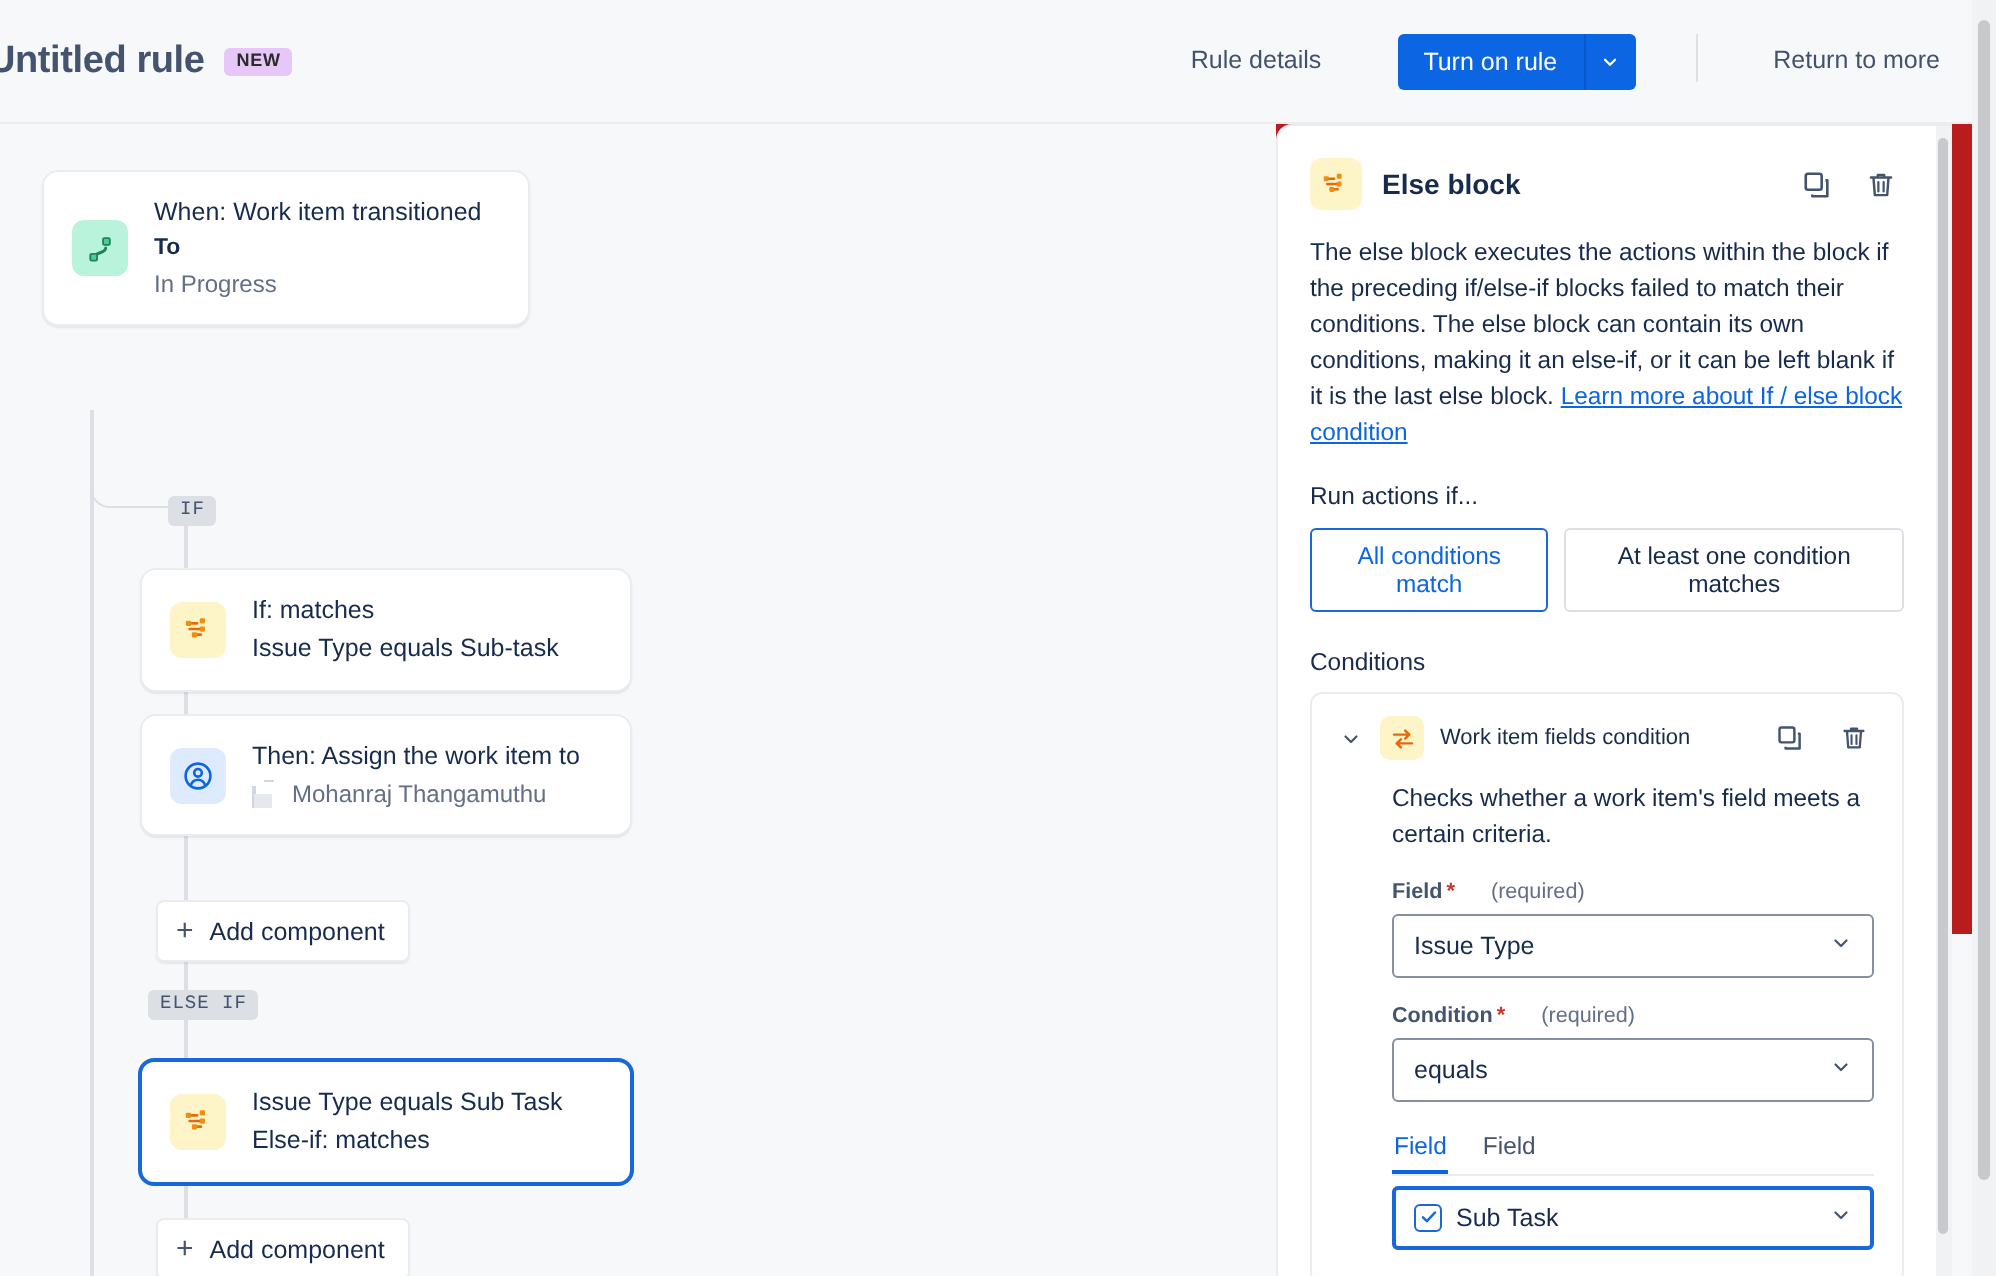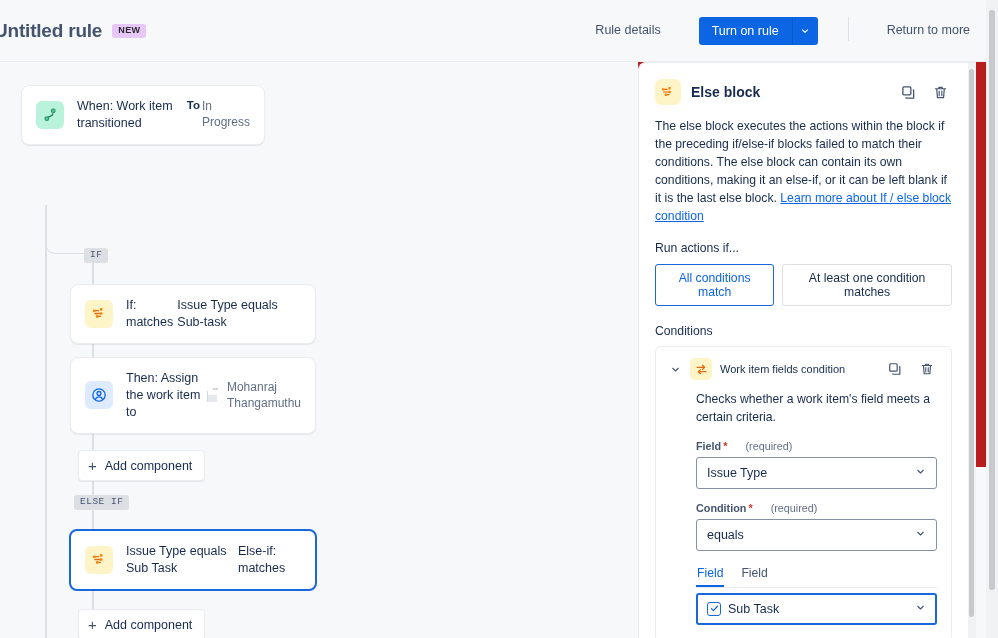--- a/index.html
+++ b/index.html
@@ -62,21 +62,21 @@
     padding: 12px 14px; box-shadow: 0 1px 1px rgba(9,30,66,.08);
   }
   .node.selected { border: 2px solid #1868db; box-shadow: none; }
   .node-icon {
     width: 28px; height: 28px; border-radius: 6px; flex: 0 0 28px;
     display: flex; align-items: center; justify-content: center;
   }
   .ic-green { background: #baf3db; }
   .ic-yellow { background: #fdf4c8; }
   .ic-blue { background: #deebff; }
-  .node-text { display: flex; flex-direction: row; gap: 2px; min-width: 0; }
+  .node-text { display: flex; flex-direction: column; gap: 2px; min-width: 0; }
   .node-title { font-size: 12.5px; color: #172b4d; line-height: 1.35; }
   .node-sub-strong { font-size: 11.5px; font-weight: 700; color: #172b4d; line-height: 1.3; }
   .node-sub { font-size: 12px; color: #626f86; line-height: 1.35; }
   .node-sub-row { display: flex; align-items: center; gap: 7px; }
   .mini-avatar {
     width: 13px; height: 14px; flex: 0 0 13px; opacity: .45;
     position: relative; overflow: hidden;
   }
   .mini-avatar i {
     position: absolute; background: #9aa7b8;

